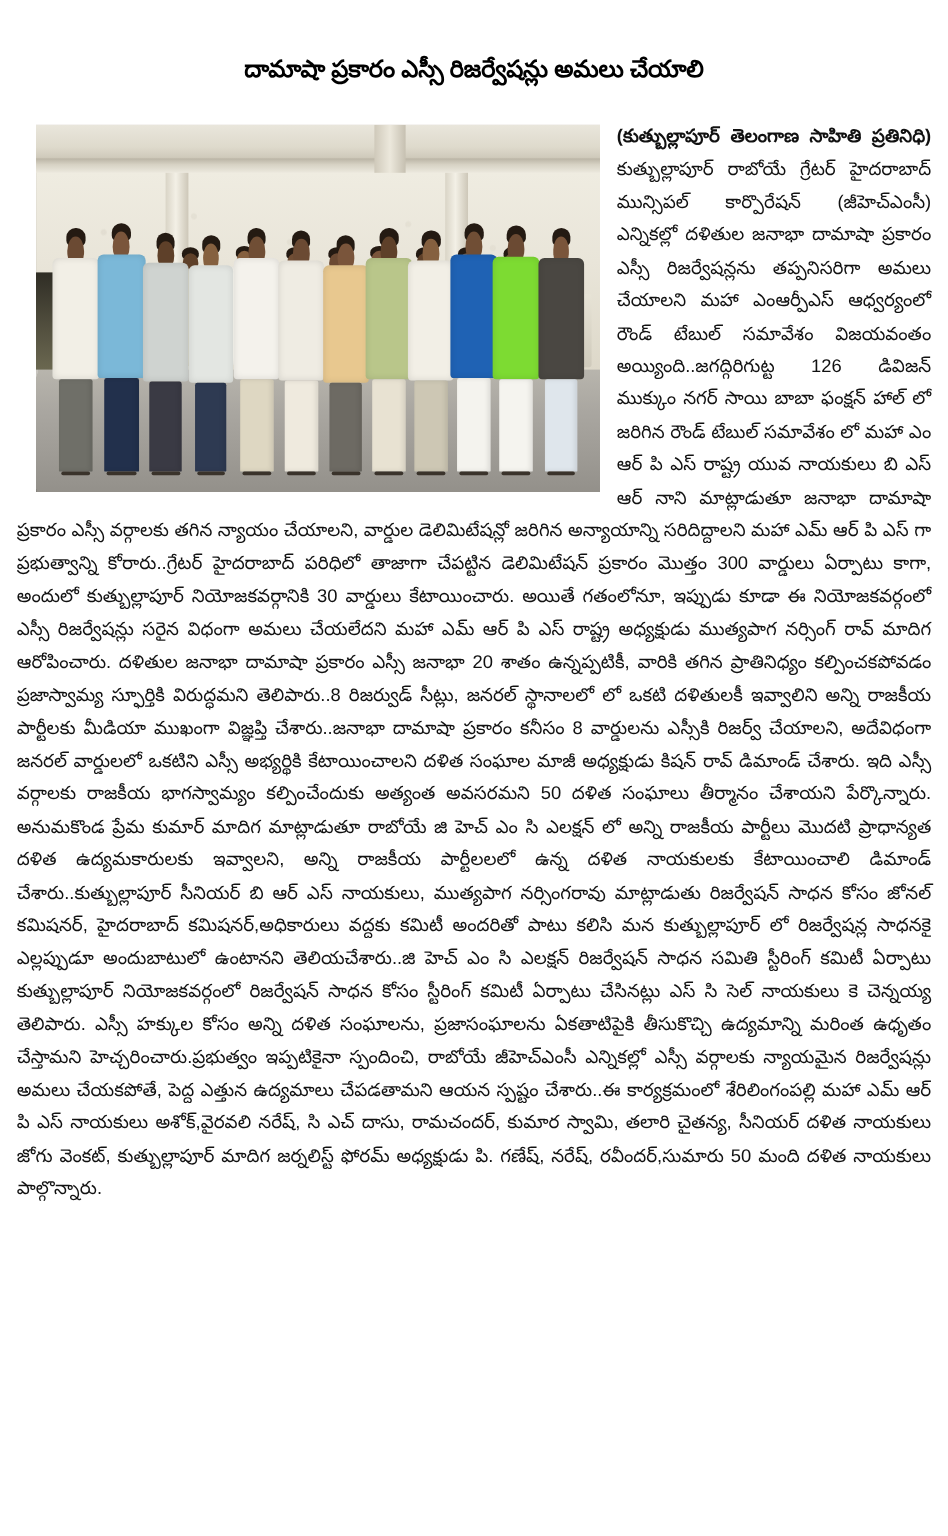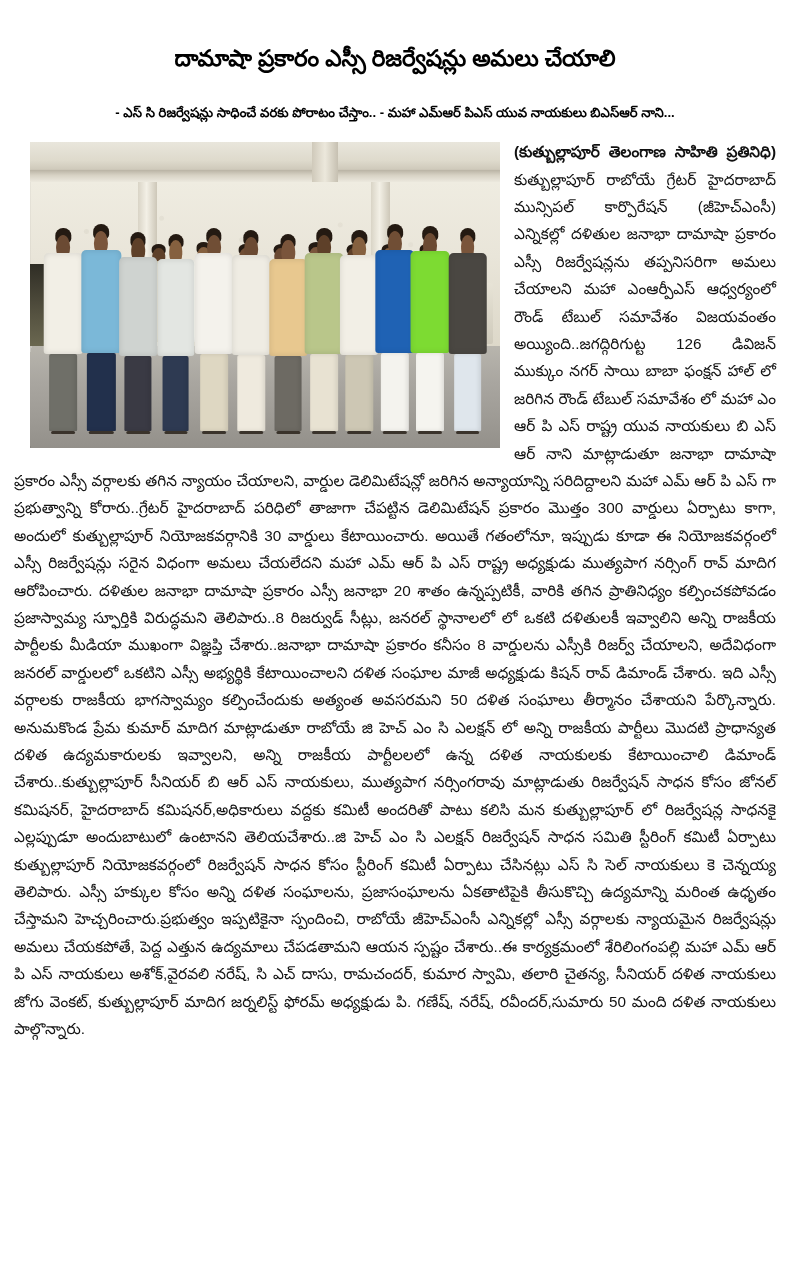--- a/index.html
+++ b/index.html
@@ -20,21 +20,21 @@
   .headline {
     text-align: center;
     font-weight: bold;
     font-size: 30px;
     line-height: 44px;
     letter-spacing: -0.2px;
     padding-top: 16px;
     color: #000;
   }
   .headline .hl-line { display: block; white-space: nowrap; }
-  .hl-line-2 { font-size: 23px; }
+  .hl-line-2 { font-size: 20px; }
 
   
   .subhead {
     text-align: center;
     font-weight: bold;
     font-size: 13.2px;
     line-height: 18px;
     margin-top: 24px;
     margin-bottom: 10px;
     white-space: nowrap;
@@ -152,21 +152,20 @@
 </style>
 </head>
 <body>
 
 <div class="page">
 
   <h1 class="headline">
     <span class="hl-line hl-line-2">దామాషా ప్రకారం ఎస్సీ రిజర్వేషన్లు అమలు చేయాలి</span>
   </h1>
 
-  <div class="subhead">- ఎస్ సి రిజర్వేషన్లు సాధించే వరకు పోరాటం చేస్తాం.. - మహా ఎమ్ఆర్ పిఎస్ యువ నాయకులు బిఎస్ఆర్ నాని...</div>
 
   <div class="article-body clearfix">
 
     <figure class="photo-figure">
       <div class="photo" id="photo-scene">
         <div class="ph-ceiling"></div>
         <div class="ph-beam"></div>
         <div class="ph-beam2"></div>
         <div class="ph-wall"></div>
         <div class="ph-pillar p1"></div>

